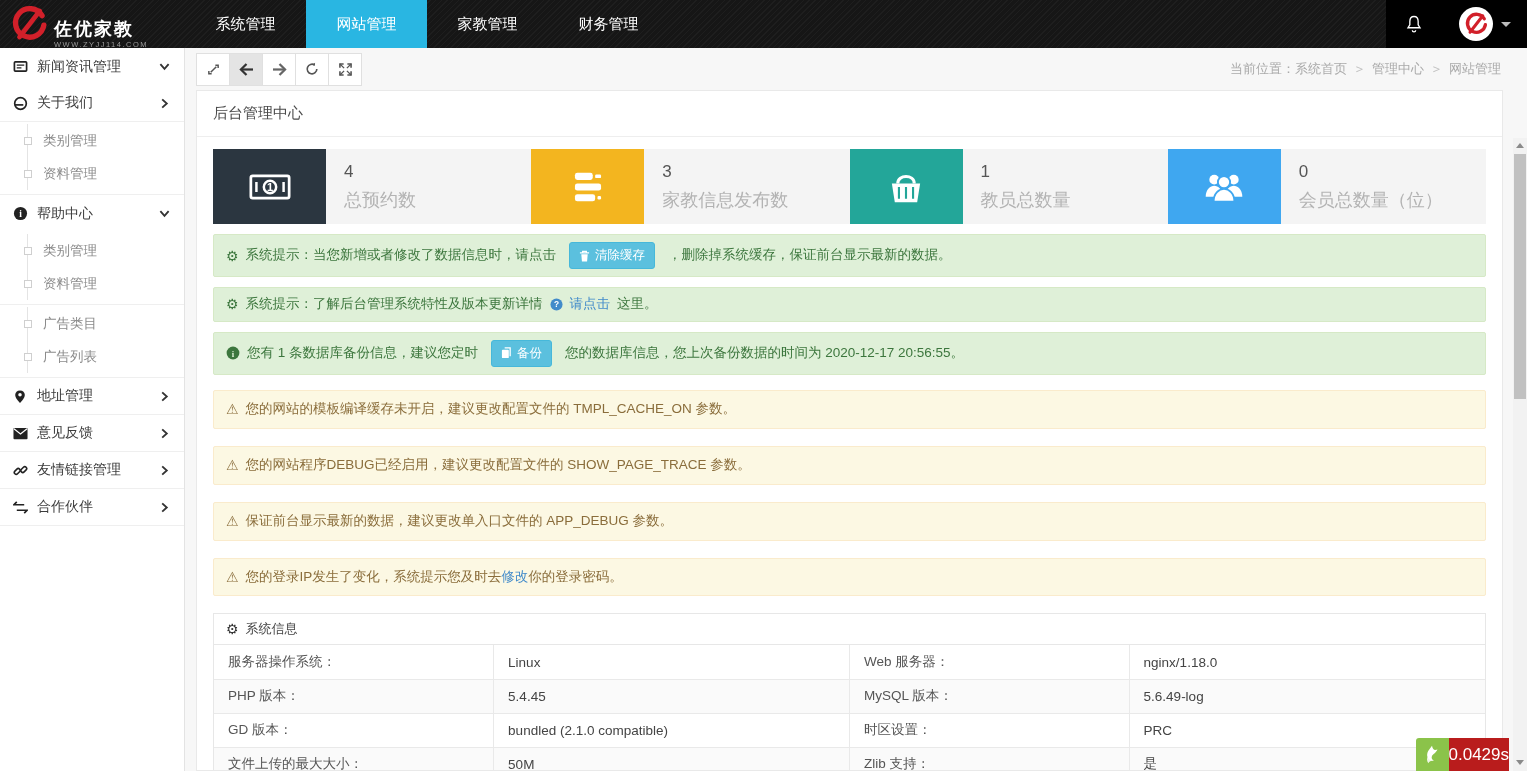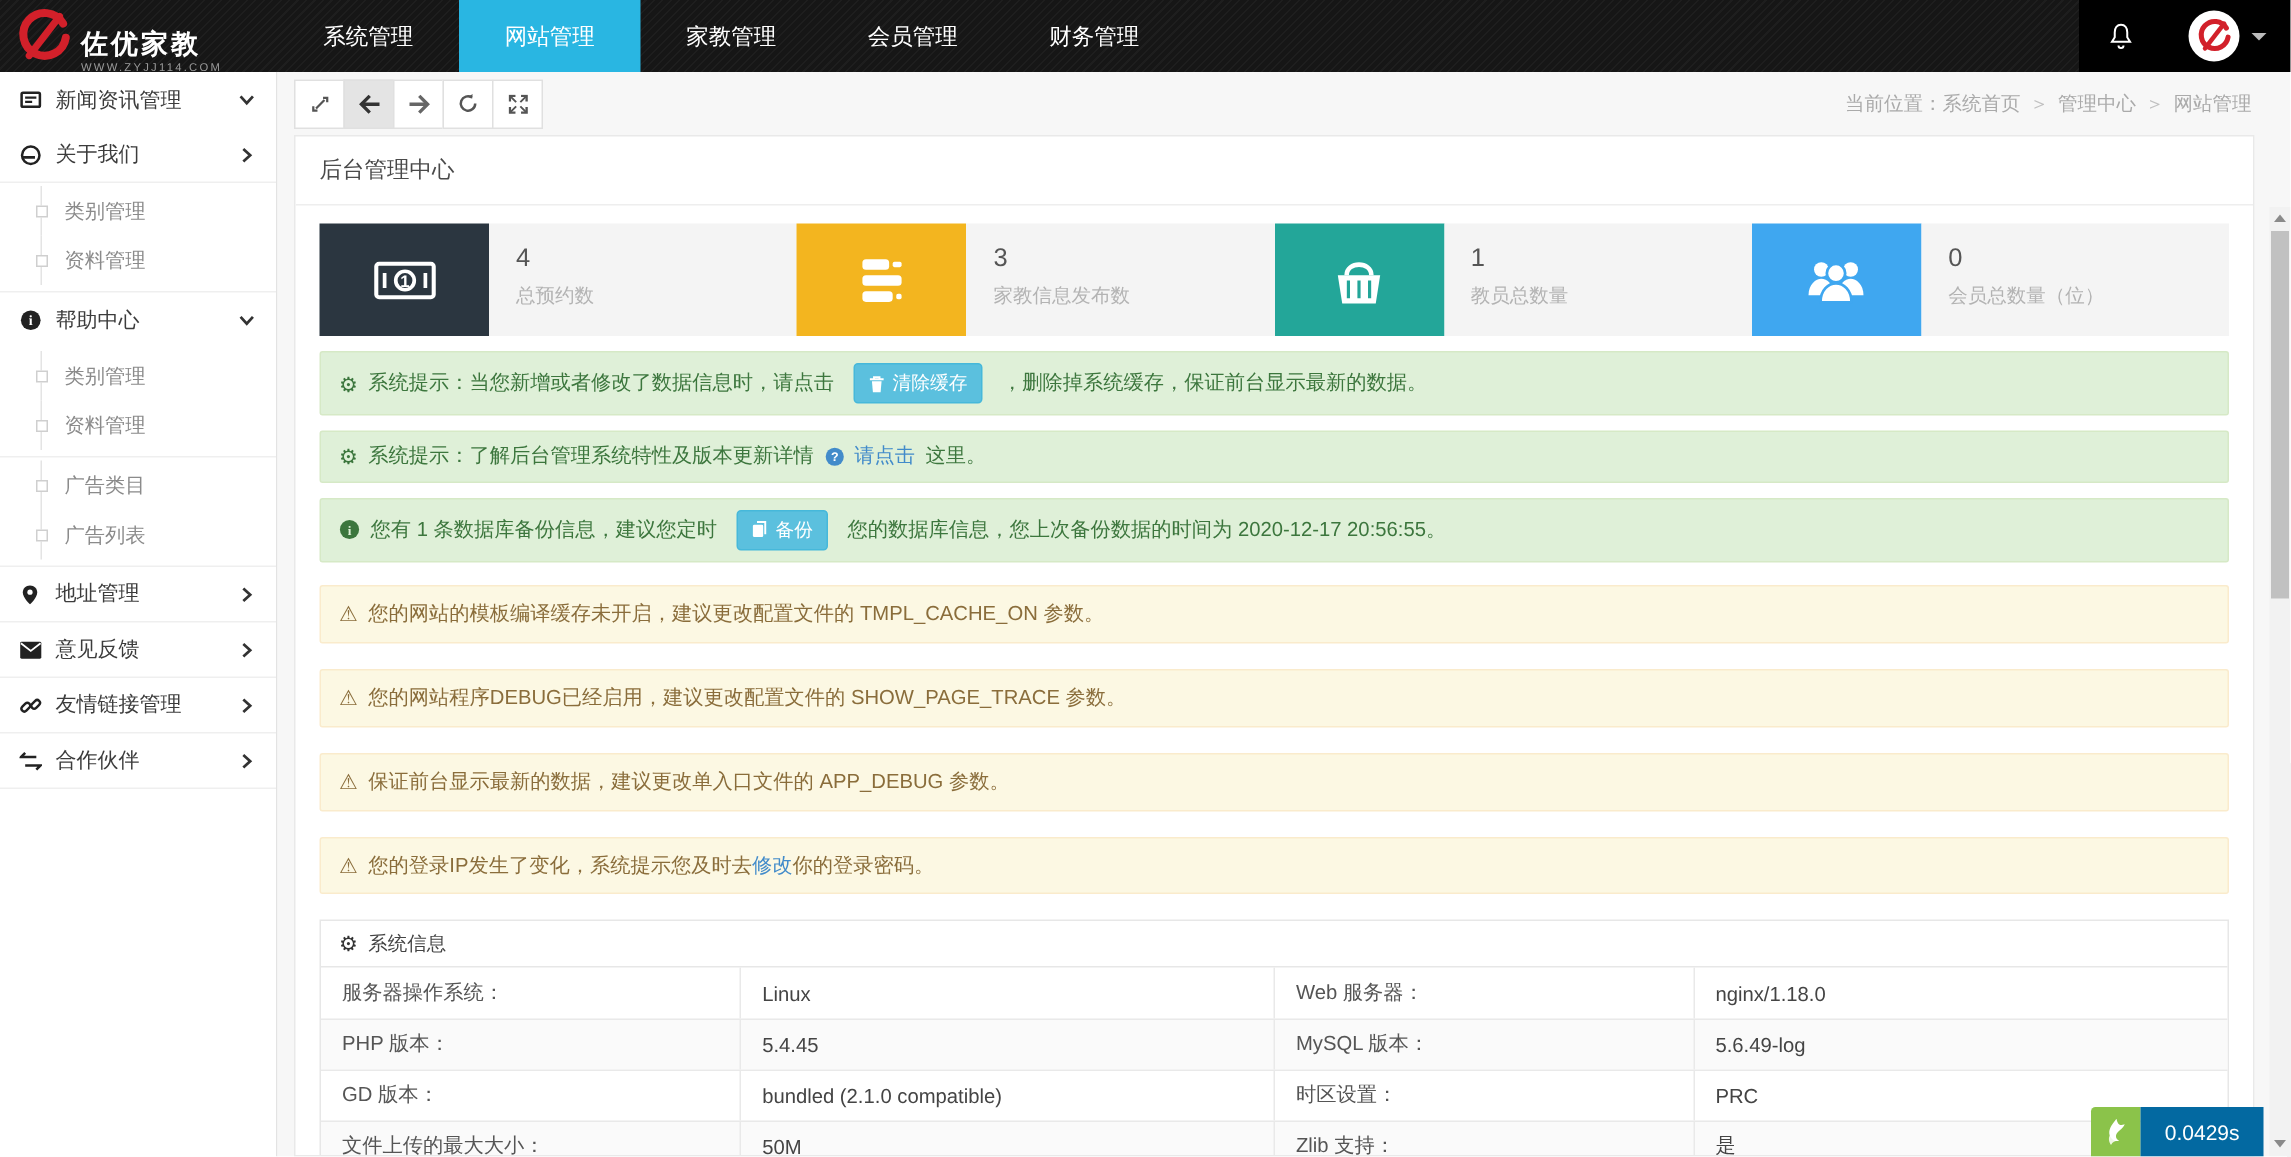--- a/index.html
+++ b/index.html
@@ -57,21 +57,21 @@
     border-bottom:1px solid #eee; margin:0 -16px; padding:0 16px; }
 
   
   .stats { display:flex; margin-top:12px; }
   .stat-card { flex:1; display:flex; height:75px; }
   .stat-icon { width:113px; display:flex; align-items:center; justify-content:center; }
   .stat-icon.c0 { background:#2b3640; } .stat-icon.c1 { background:#f3b51f; }
   .stat-icon.c2 { background:#23a699; } .stat-icon.c3 { background:#3fa7f0; }
   .stat-body { flex:1; background:#f4f4f4; padding:13px 0 0 18px; }
   .stat-value { font-size:17px; color:#555; }
-  .stat-label { font-size:13px; color:#b3b3b3; margin-top:6px; }
+  .stat-label { font-size:18px; color:#b3b3b3; margin-top:6px; }
 
   
   .alert { border:1px solid; border-radius:2px; font-size:13.5px; padding:7px 12px;
     display:flex; align-items:center; gap:7px; line-height:1.4; }
   .alert.success { background:#dff0d8; border-color:#d6e9c6; color:#3c763d; }
   .alert.warning { background:#fcf8e3; border-color:#faebcc; color:#8a6d3b; padding:9px 12px; }
   .a-mt10 { margin-top:10px; } .a-mt15 { margin-top:15px; } .a-mt17 { margin-top:17px; }
   .glyph { font-size:14px; line-height:1; }
   .btn-info { background:#5bc0de; border:1px solid #46b8da; color:#fff; font-size:12.5px;
     padding:4px 9px; border-radius:3px; display:inline-flex; align-items:center; gap:5px;
@@ -92,21 +92,21 @@
   .vscroll { position:absolute; right:0; top:90px; bottom:0; width:14px; background:#f2f2f2; z-index:30; }
   .vs-up, .vs-down { position:absolute; left:0; width:14px; height:14px; display:flex; align-items:center; justify-content:center; }
   .vs-up { top:0; } .vs-down { bottom:2px; }
   .tri-up { width:0;height:0;border-left:4px solid transparent;border-right:4px solid transparent;border-bottom:5px solid #8a8a8a; }
   .tri-down { width:0;height:0;border-left:4px solid transparent;border-right:4px solid transparent;border-top:5px solid #8a8a8a; }
   .vs-thumb { position:absolute; left:1px; top:16px; width:12px; height:245px; background:#c1c1c1; }
 
   
   .trace { position:absolute; right:18px; bottom:0; display:flex; z-index:40; height:33px; }
   .trace-logo { width:33px; background:#8bc34a; display:flex; align-items:center; justify-content:center; border-radius:3px 0 0 0; }
-  .trace-time { background:#0369a1; color:#fff; font-size:14px; display:flex; align-items:center; padding:0 16px; }
+  .trace-time { background:#b91c1c; color:#fff; font-size:17px; display:flex; align-items:center; padding:0 0; }
 
   svg { display:block; }
 </style>
 </head>
 <body>
 
 <div class="app">
 
   <header class="navbar">
     <div class="brand">
@@ -118,21 +118,20 @@
       </span>
       <span class="brand-text">
         <span class="brand-name">佐优家教</span>
         <span class="brand-site">WWW.ZYJJ114.COM</span>
       </span>
     </div>
     <nav class="nav-tabs">
       <div class="nav-tab">系统管理</div>
       <div class="nav-tab active">网站管理</div>
       <div class="nav-tab">家教管理</div>
-      <div class="nav-tab">会员管理</div>
       <div class="nav-tab">财务管理</div>
     </nav>
     <div class="nav-right">
       <div class="bell-btn">
         <span>
           <svg width="20" height="20" viewBox="0 0 24 24" fill="none" stroke="#fff" stroke-width="1.6">
             <path d="M12 3 C8.8 3 7 5.5 7 9 v4 l-2.2 3.5 h14.4 L17 13 V9 c0-3.5-1.8-6-5-6 z"></path>
             <path d="M10 19.5 a2 2 0 0 0 4 0"></path>
           </svg>
         </span>

